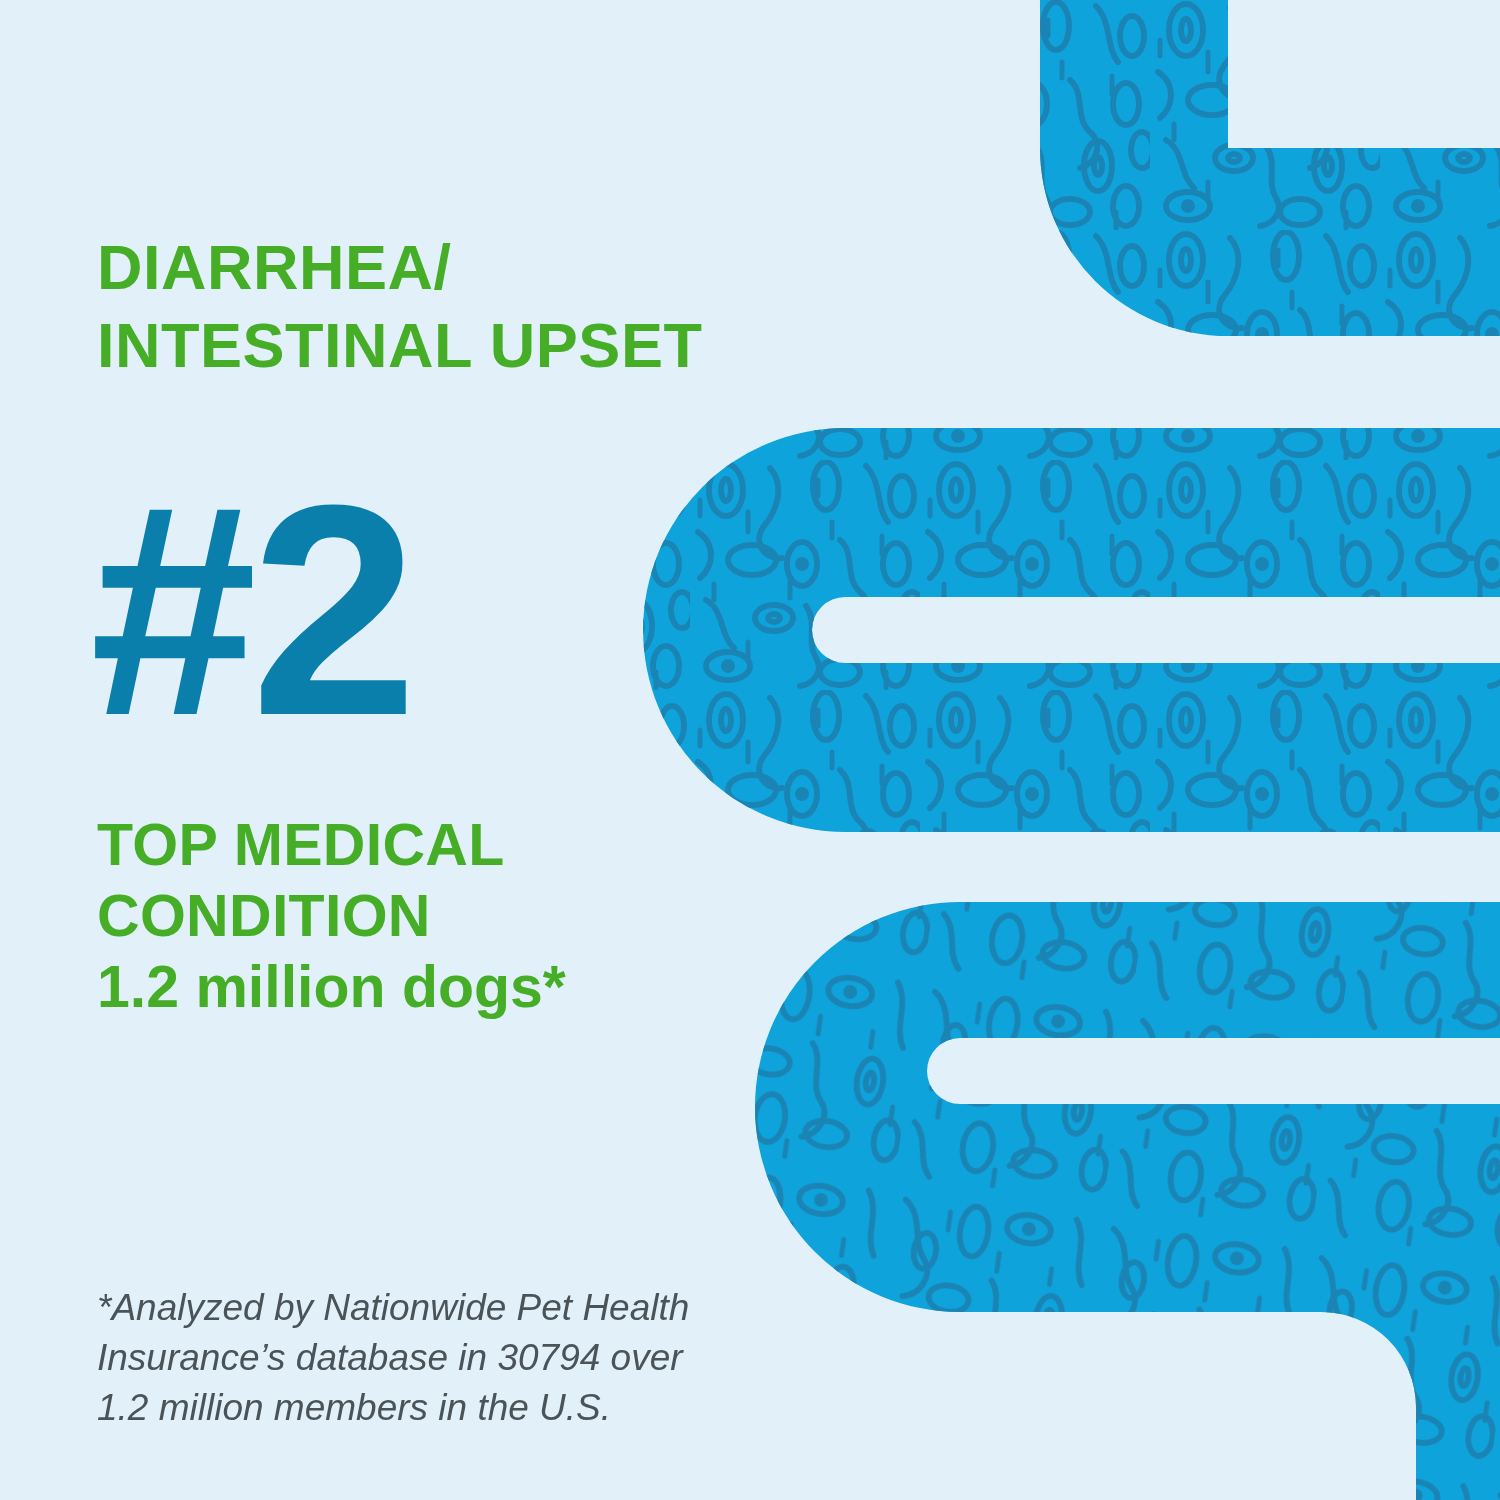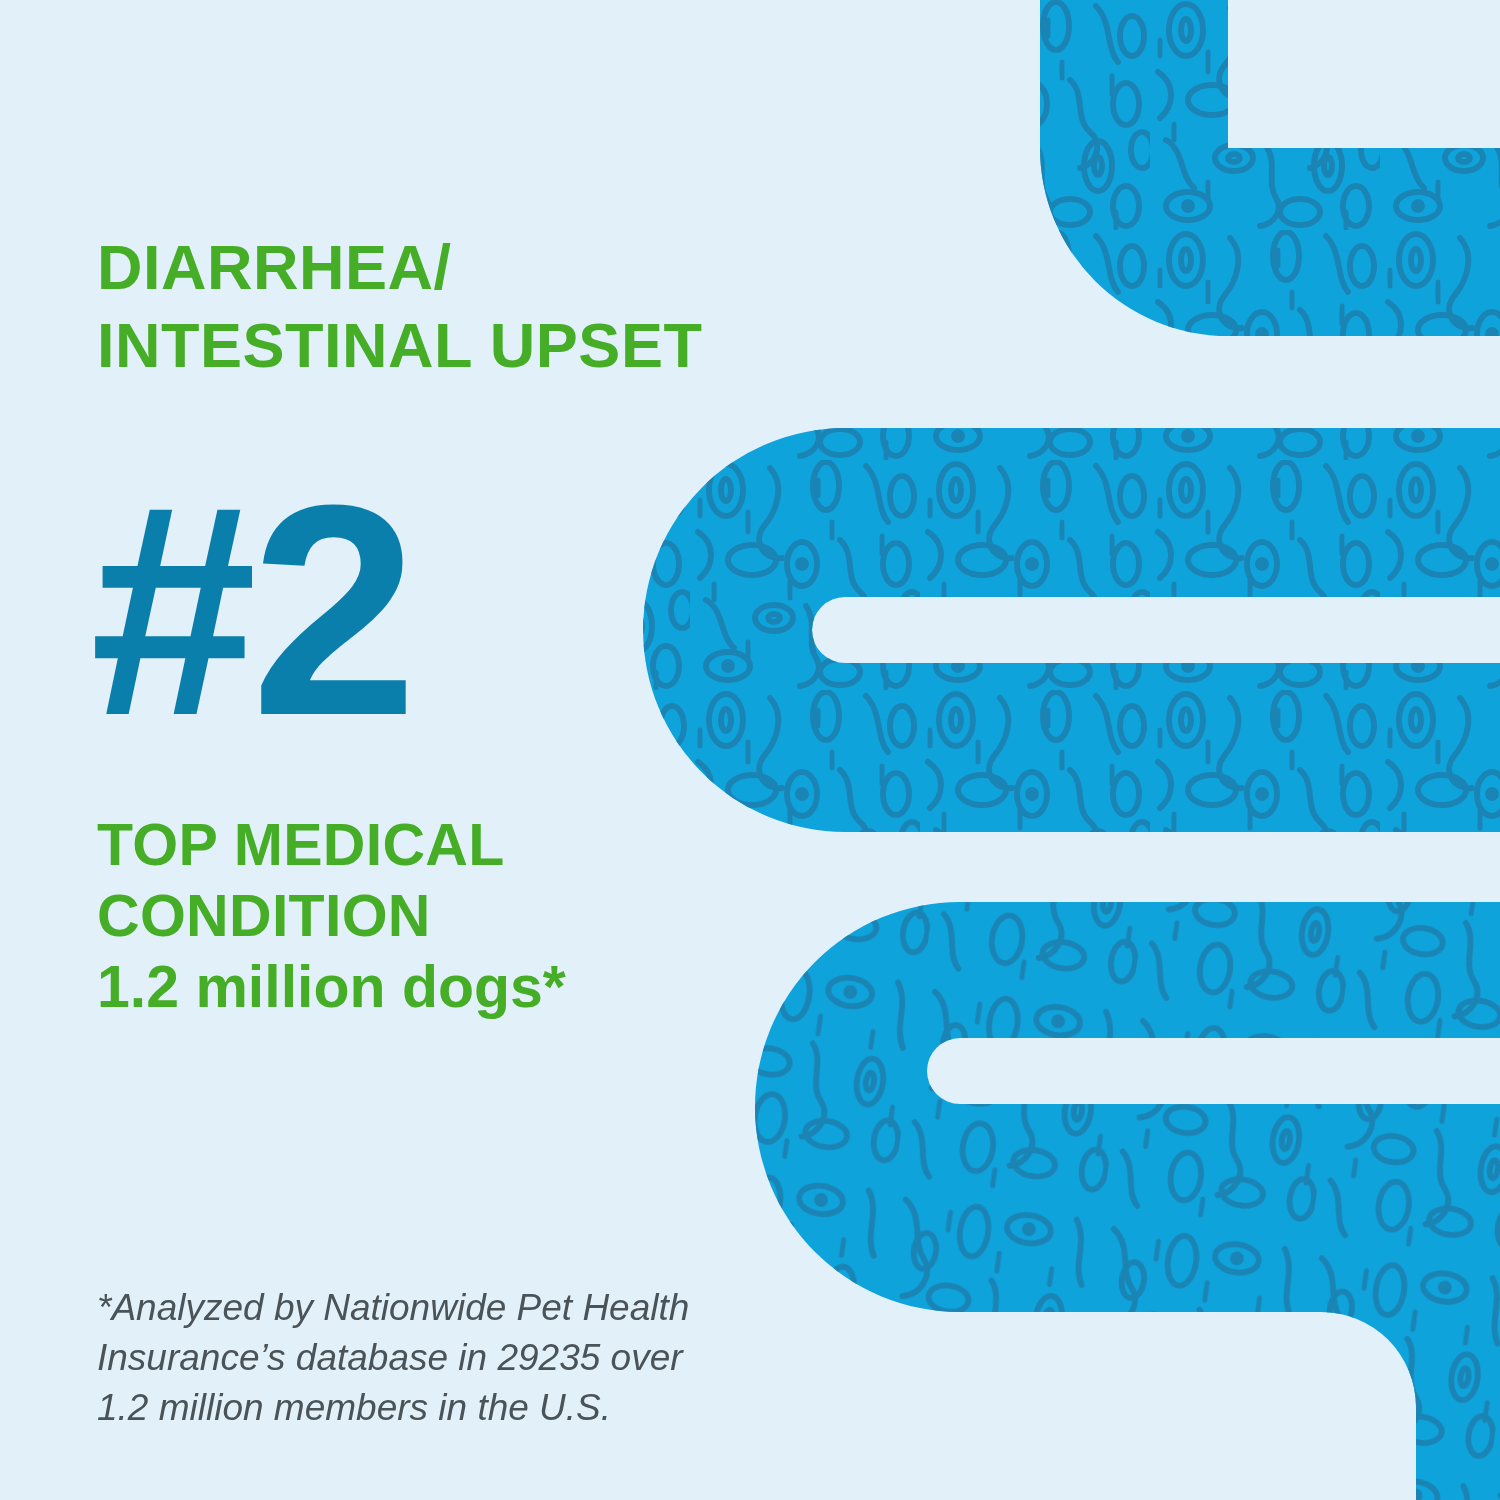--- a/index.html
+++ b/index.html
@@ -301,18 +301,18 @@
     </div>
 
     <div class="subhead-block">
       <span class="subhead-line">TOP MEDICAL</span>
       <span class="subhead-line">CONDITION</span>
       <span class="subhead-line mixed">1.2 million dogs*</span>
     </div>
 
     <div class="footnote-block">
       <span class="footnote-line">*Analyzed by Nationwide Pet Health</span>
-      <span class="footnote-line">Insurance’s database in 29235 over</span>
+      <span class="footnote-line">Insurance’s database in 30794 over</span>
       <span class="footnote-line">1.2 million members in the U.S.</span>
     </div>
 
   </div>
 </div>
 
 </body></html>

